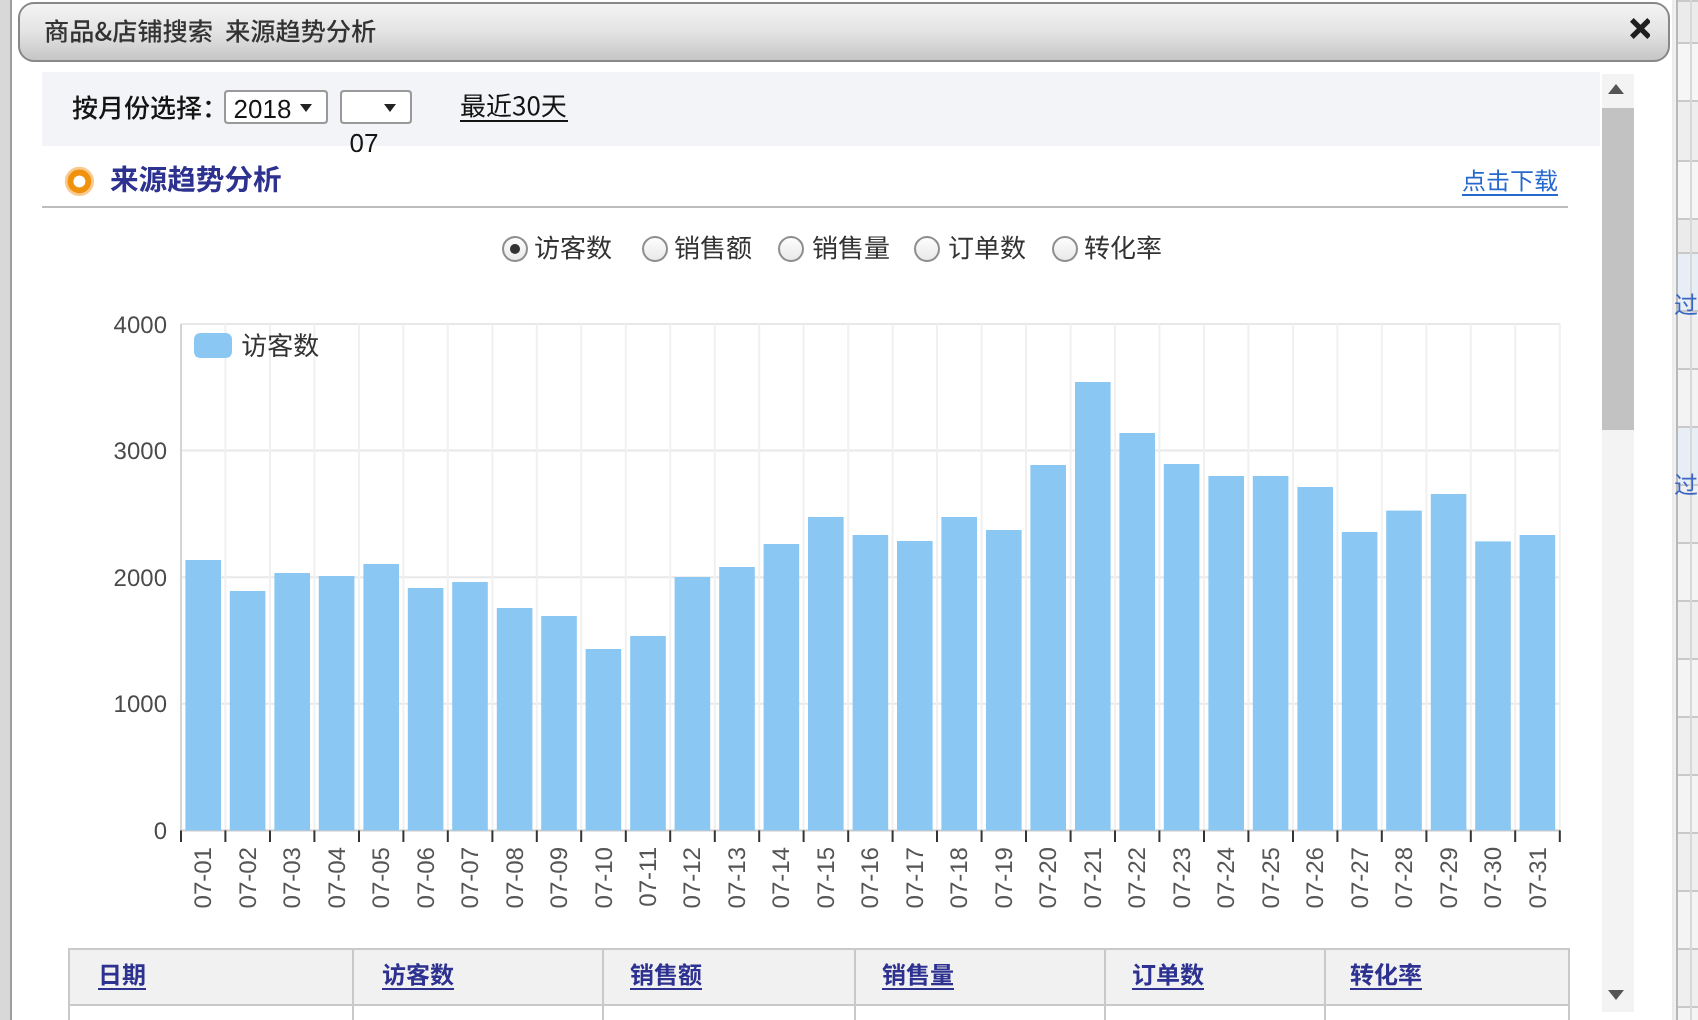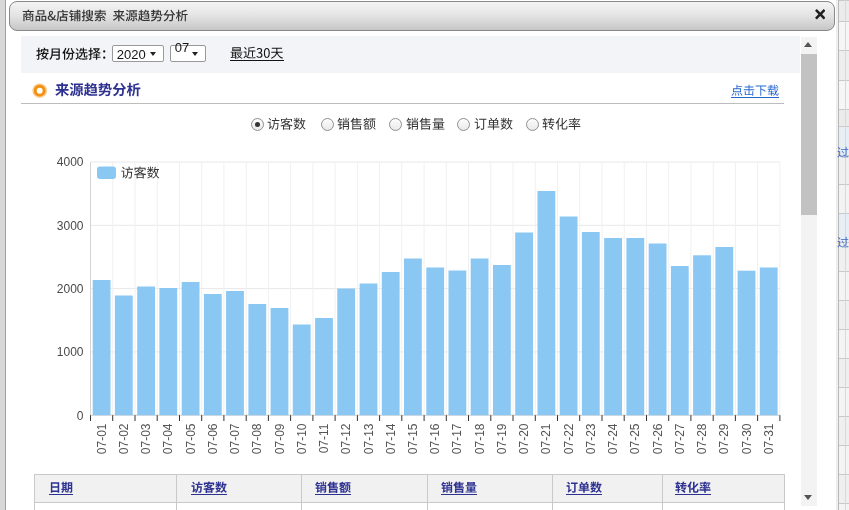--- a/index.html
+++ b/index.html
@@ -125,24 +125,24 @@
     <g fill="#141414" transform="translate(0 11.7) scale(0.013000 -0.013000)">
       <use href="#gm6309" x="0"></use>
       <use href="#gm6708" x="1000"></use>
       <use href="#gm4efd" x="2000"></use>
       <use href="#gm9009" x="3000"></use>
       <use href="#gm62e9" x="4000"></use>
       <use href="#gmff1a" x="5000"></use>
     </g>
   </svg>
 <div style="position:absolute;left:111.5px;top:45.3px;width:52.5px;height:17px;box-sizing:border-box;border:1px solid #999;border-radius:2px;background:#fff"></div>
-<div style="position:absolute;left:116.8px;top:45.5px;width:38px;height:17px;font:13px 'Liberation Sans',sans-serif;color:#141414;line-height:17px">2020</div>
+<div style="position:absolute;left:116.8px;top:45.5px;width:38px;height:17px;font:13px 'Liberation Sans',sans-serif;color:#141414;line-height:17px">2018</div>
 <div style="position:absolute;left:149.79999999999998px;top:51.5px;width:0;height:0;border-left:3.8px solid transparent;border-right:3.8px solid transparent;border-top:4.6px solid #222"></div>
 <div style="position:absolute;left:169.5px;top:45.3px;width:36px;height:17px;box-sizing:border-box;border:1px solid #999;border-radius:2px;background:#fff"></div>
-<div style="position:absolute;left:174.8px;top:39px;width:24px;height:17px;font:13px 'Liberation Sans',sans-serif;color:#141414;line-height:17px">07</div>
+<div style="position:absolute;left:174.8px;top:63px;width:24px;height:17px;font:13px 'Liberation Sans',sans-serif;color:#141414;line-height:17px">07</div>
 <div style="position:absolute;left:191.89999999999998px;top:51.5px;width:0;height:0;border-left:3.8px solid transparent;border-right:3.8px solid transparent;border-top:4.6px solid #222"></div>
 <svg style="position:absolute;overflow:visible;left:230.4px;top:46.1px;" width="54" height="15">
     <g fill="#141414" transform="translate(0 11.7) scale(0.013000 -0.013000)">
       <use href="#gr6700" x="0"></use>
       <use href="#gr8fd1" x="1000"></use>
       <use href="#gr33" x="2000"></use>
       <use href="#gr30" x="2555"></use>
       <use href="#gr5929" x="3110"></use>
     </g>
   </svg>

